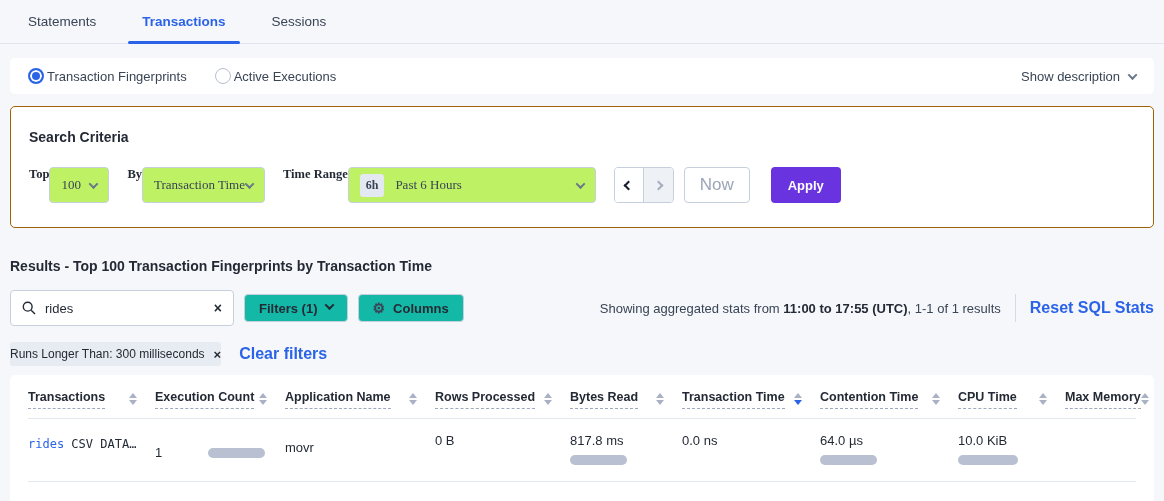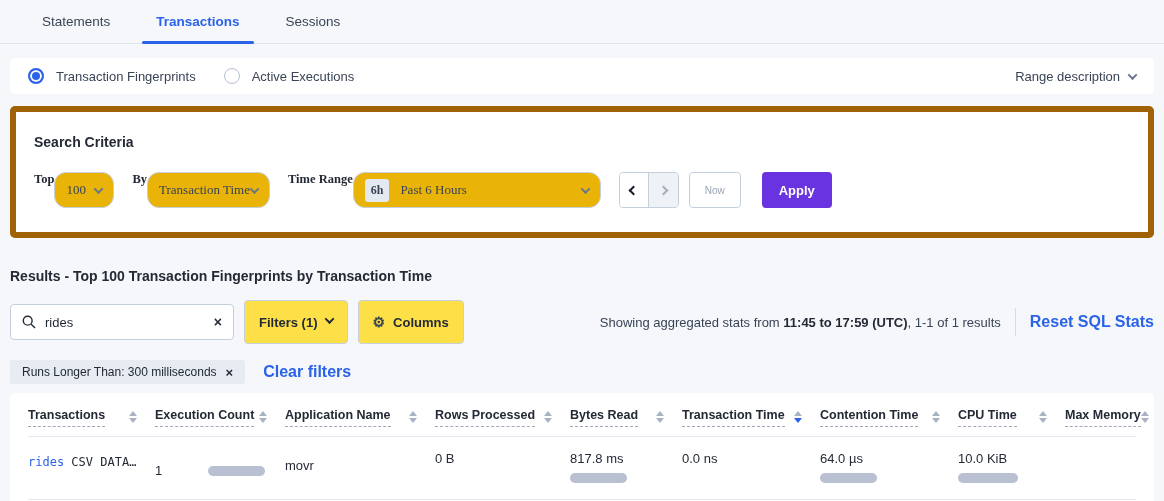--- a/index.html
+++ b/index.html
@@ -4,69 +4,69 @@
 <style>
   * { box-sizing: border-box; margin: 0; padding: 0; }
   html,body { width:1164px; height:501px; overflow:hidden; }
   body {
     background:#F5F7FA;
     font-family:"Liberation Sans", sans-serif;
     font-size:13px;
     color:#242A35;
   }
   
-  .tabbar { display:flex; align-items:flex-end; height:44px; border-bottom:1px solid #E0E5EE; padding-left:28px; }
+  .tabbar { display:flex; align-items:flex-end; height:44px; border-bottom:1px solid #E0E5EE; padding-left:14px; }
   .tab { position:relative; padding:0 14px 14px; margin-right:18px; font-size:13.5px; color:#394455; cursor:pointer; }
   .tab.active { color:#2B63E8; font-weight:600; }
   .tab.active::after { content:""; position:absolute; left:0; right:0; bottom:-1px; height:3px; background:#2B63E8; border-radius:2px; }
   
   .radio-card { margin:14px 10px 0; background:#fff; border-radius:5px; height:36px; display:flex; align-items:center; padding:0 18px; }
-  .radio-opt { display:flex; align-items:center; gap:12px; margin-right:28px; cursor:pointer; color:#394455; }
+  .radio-opt { display:flex; align-items:center; gap:3px; margin-right:28px; cursor:pointer; color:#394455; }
   .radio-dot { width:16px; height:16px; border-radius:50%; flex:0 0 auto; }
   .radio-dot.on { background:#2B63E8; border:2px solid #2B63E8; box-shadow:inset 0 0 0 2px #fff; }
   .radio-dot.off { background:#fff; border:1px solid #B7C0CE; }
   .show-desc { margin-left:auto; display:flex; align-items:center; gap:9px; color:#394455; cursor:pointer; }
   
   .chev { width:7px; height:7px; border-right:2px solid #69768A; border-bottom:2px solid #69768A; display:inline-block; }
   .chev.down  { transform:rotate(45deg) translate(-1px,-1px); }
   .chev.left  { transform:rotate(135deg); border-color:#18202C; }
   .chev.right { transform:rotate(-45deg); border-color:#A6AFBE; }
   
-  .search-card { margin:12px 10px 0; background:#fff; border:6px solid #a16207; border-radius:5px; padding:22px 18px 24px; }
+  .search-card { margin:12px 10px 0; background:#fff; border:1px solid #a16207; border-radius:5px; padding:22px 18px 24px; }
   .sc-title { font-size:14px; font-weight:bold; margin-bottom:22px; }
   .sc-row { display:flex; align-items:flex-end; }
   .field { display:flex; flex-direction:row; margin-right:18px;font-family:Liberation Serif, serif; }
   .field-label { font-size:12.5px; font-weight:bold; margin-bottom:7px; }
-  .select { height:36px; border:1px solid #C6CFDC; border-radius:12px; background:#eab308; display:flex; align-items:center; padding:0 11px; color:#394455; cursor:pointer; }
+  .select { height:36px; border:1px solid #C6CFDC; border-radius:4px; background:#bef264; display:flex; align-items:center; padding:0 11px; color:#394455; cursor:pointer; }
   .select .chev { margin-left:auto; }
   .sel-top { width:60px; }
   .sel-by { width:123px; }
   .sel-time { width:248px; }
   .badge-6h { background:#E3E8F1; border-radius:3px; font-weight:bold; font-size:12px; padding:4px 6px; margin-right:11px; color:#394455; }
   .nav-group { display:flex; border:1px solid #C6CFDC; border-radius:4px; overflow:hidden; height:36px; margin-right:10px; }
   .nav-btn { width:29px; display:flex; align-items:center; justify-content:center; cursor:pointer; }
   .nav-btn.prev { background:#fff; border-right:1px solid #C6CFDC; }
   .nav-btn.next { background:#EEF1F6; }
-  .now-btn { height:36px; border:1px solid #C6CFDC; background:#fff; color:#9AA5B5; border-radius:4px; padding:0 15px; font-size:10px; margin-right:21px; font-family:inherit; }
+  .now-btn { height:36px; border:1px solid #C6CFDC; background:#fff; color:#9AA5B5; border-radius:4px; padding:0 15px; font-size:17px; margin-right:21px; font-family:inherit; }
   .apply-btn { height:36px; background:#6933E0; color:#fff; font-weight:bold; border:none; border-radius:4px; padding:0 17px; font-size:13px; font-family:inherit; cursor:pointer; }
   
   .results-heading { margin:30px 10px 0; font-weight:bold; font-size:14px; }
   .controls-row { margin:16px 10px 0; display:flex; align-items:center; }
   .search-box { width:224px; height:36px; border:1px solid #C6CFDC; border-radius:4px; background:#fff; display:flex; align-items:center; padding:0 11px; margin-right:10px; }
   .search-box input { border:none; outline:none; flex:1; min-width:0; font-size:13px; font-family:inherit; color:#242A35; margin-left:9px; }
   .clear-x { color:#242A35; font-weight:bold; font-size:14px; cursor:pointer; line-height:1; }
-  .btn-white { height:44px; border:1px solid #C6CFDC; background:#fde047; border-radius:4px; font-weight:bold; font-size:13px; color:#242A35; display:flex; align-items:center; padding:0 14px; gap:8px; margin-right:10px; cursor:pointer; font-family:inherit; }
+  .btn-white { height:28px; border:1px solid #C6CFDC; background:#14b8a6; border-radius:4px; font-weight:bold; font-size:13px; color:#242A35; display:flex; align-items:center; padding:0 14px; gap:8px; margin-right:10px; cursor:pointer; font-family:inherit; }
   .btn-white .chev { border-color:#242A35; margin-top:-3px; }
   .gear { font-size:14px; line-height:1; color:#394455; }
   .stats { margin-left:auto; color:#394455; font-size:13px; white-space:nowrap; }
   .stats b { color:#242A35; }
   .vdiv { width:1px; height:28px; background:#D5DBE5; margin:0 14px; }
   .link { color:#2B63E8; font-weight:600; font-size:16px; cursor:pointer; text-decoration:none; white-space:nowrap; }
   .chip-row { margin:16px 10px 0; display:flex; align-items:center; gap:18px; }
-  .chip { background:#E7EBF2; border-radius:3px; padding:5px 12px; font-size:12px; display:flex; gap:9px; align-items:center; color:#242A35; }
+  .chip { background:#E7EBF2; border-radius:3px; padding:5px 0; font-size:12px; display:flex; gap:9px; align-items:center; color:#242A35; }
   .chip .clear-x { font-size:13px; }
   
   .table-card { margin:9px 10px 0; background:#fff; border-radius:5px 5px 0 0; padding:0 18px 30px; }
   .tgrid { display:grid; grid-template-columns:127px 130px 150px 135px 112px 138px 138px 107px 1fr; }
   .thead { padding:15px 0 9px; border-bottom:1px solid #E3E8F0; }
   .th { display:flex; align-items:flex-start; justify-content:space-between; padding-right:18px; font-weight:bold; font-size:12.5px; cursor:pointer; }
   .th .lbl { border-bottom:1px dashed #9FA9BC; padding-bottom:4px; white-space:nowrap; }
   .sort { display:flex; flex-direction:column; gap:2px; margin-top:3px; flex:0 0 auto; }
   .caret-up { width:0; height:0; border-left:4px solid transparent; border-right:4px solid transparent; border-bottom:5px solid #A9B2C4; }
   .caret-down { width:0; height:0; border-left:4px solid transparent; border-right:4px solid transparent; border-top:5px solid #A9B2C4; }
@@ -94,21 +94,21 @@
 <div class="radio-card">
   <div class="radio-opt">
     <span class="radio-dot on"></span>
     <span>Transaction Fingerprints</span>
   </div>
   <div class="radio-opt">
     <span class="radio-dot off"></span>
     <span>Active Executions</span>
   </div>
   <div class="show-desc">
-    <span>Range description</span>
+    <span>Show description</span>
     <span class="chev down"></span>
   </div>
 </div>
 
 <div class="search-card">
   <div class="sc-title">Search Criteria</div>
   <div class="sc-row">
     <div class="field">
       <span class="field-label">Top</span>
       <div class="select sel-top">
@@ -156,21 +156,21 @@
     <span class="clear-x">×</span>
   </div>
   <div class="btn-white">
     <span>Filters (1)</span>
     <span class="chev down"></span>
   </div>
   <div class="btn-white">
     <span class="gear">⚙</span>
     <span>Columns</span>
   </div>
-  <div class="stats"><span>Showing aggregated stats from </span><b>11:45 to 17:59 (UTC)</b><span>, 1-1 of 1 results</span></div>
+  <div class="stats"><span>Showing aggregated stats from </span><b>11:00 to 17:55 (UTC)</b><span>, 1-1 of 1 results</span></div>
   <div class="vdiv"></div>
   <a class="link">Reset SQL Stats</a>
 </div>
 
 <div class="chip-row">
   <div class="chip">
     <span>Runs Longer Than: 300 milliseconds</span>
     <span class="clear-x">×</span>
   </div>
   <a class="link">Clear filters</a>

